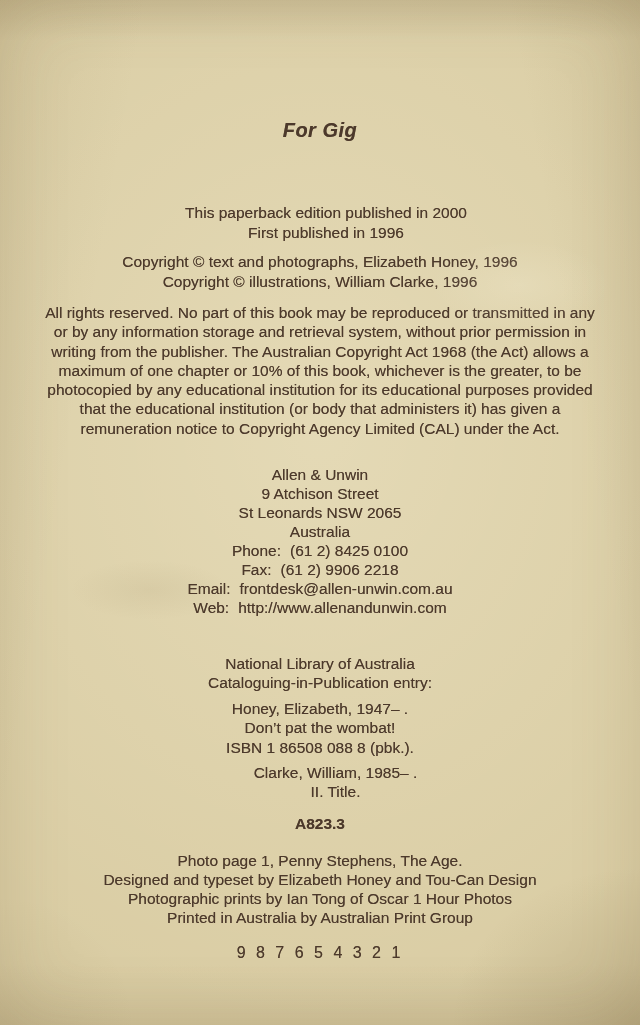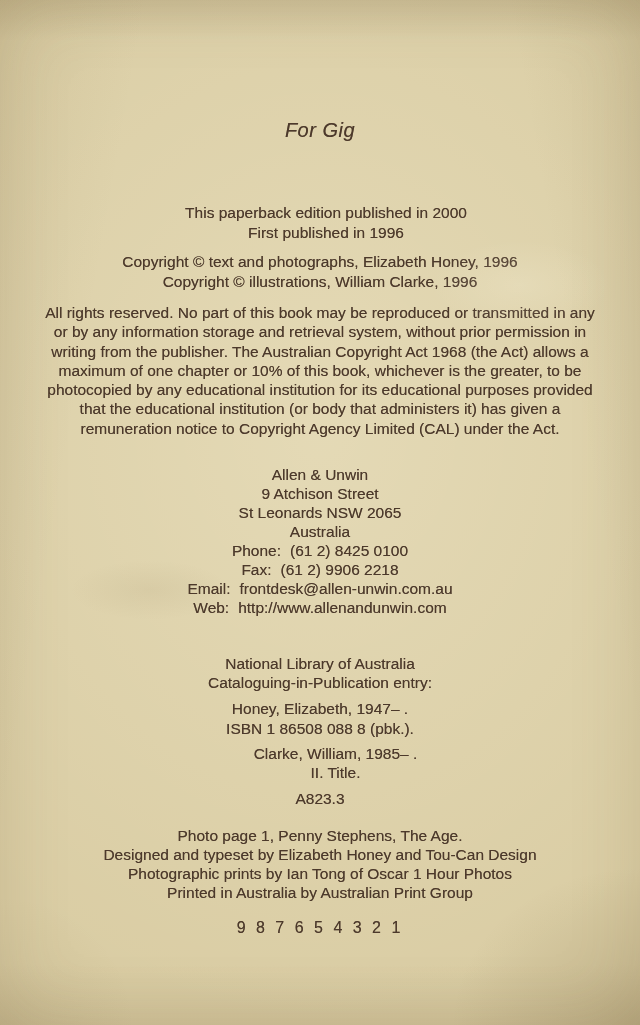--- a/index.html
+++ b/index.html
@@ -39,30 +39,31 @@
     left: 430px; top: 240px; width: 180px; height: 90px;
     background: radial-gradient(closest-side, rgba(255,250,230,0.18), rgba(255,250,230,0));
   }
   .block { position: relative; }
   .dedication {
     margin-top: 118px;
     font-style: italic;
     font-size: 20px;
     line-height: 24px;
     letter-spacing: 0.5px;
+    font-weight: bold;
   }
   .edition    { margin-top: 61px; padding-left: 12px; }
   .copyright  { margin-top: 10px; }
   .rights     { margin-top: 12px; line-height: 19.3px; }
   .publisher  { margin-top: 27px; line-height: 19px; }
   .cat-head   { margin-top: 37px; line-height: 19px; }
   .cat-honey  { margin-top: 7px;  line-height: 19px; }
   .cat-isbn   { margin-top: 1px;  line-height: 19px; }
   .cat-clarke { margin-top: 6px;  line-height: 19px; padding-left: 31px; }
-  .cat-dewey  { margin-top: 7px;  line-height: 19px; }
+  .cat-dewey  { margin-top: 13px;  line-height: 19px; font-weight: bold; }
   .credits    { margin-top: 18px; line-height: 19px; }
   .print-run  { margin-top: 16px; letter-spacing: 3px; font-size: 16px; }
   .contact-line .val { margin-left: 9px; }
   .line, .contact-line { white-space: nowrap; }
 </style>
 </head>
 <body>
 
 <div class="page">
 
@@ -109,20 +110,21 @@
     </div>
   </div>
 
   <div class="block cat-head">
       <div class="line">National Library of Australia</div>
       <div class="line">Cataloguing-in-Publication entry:</div>
     </div>
 
   <div class="block cat-honey">
       <div class="line">Honey, Elizabeth, 1947– .</div>
+      <div class="line">Don’t pat the wombat!</div>
     </div>
 
   <div class="block cat-isbn">ISBN 1 86508 088 8 (pbk.).</div>
 
   <div class="block cat-clarke">
       <div class="line">Clarke, William, 1985– .</div>
       <div class="line">II. Title.</div>
     </div>
 
   <div class="block cat-dewey">A823.3</div>

